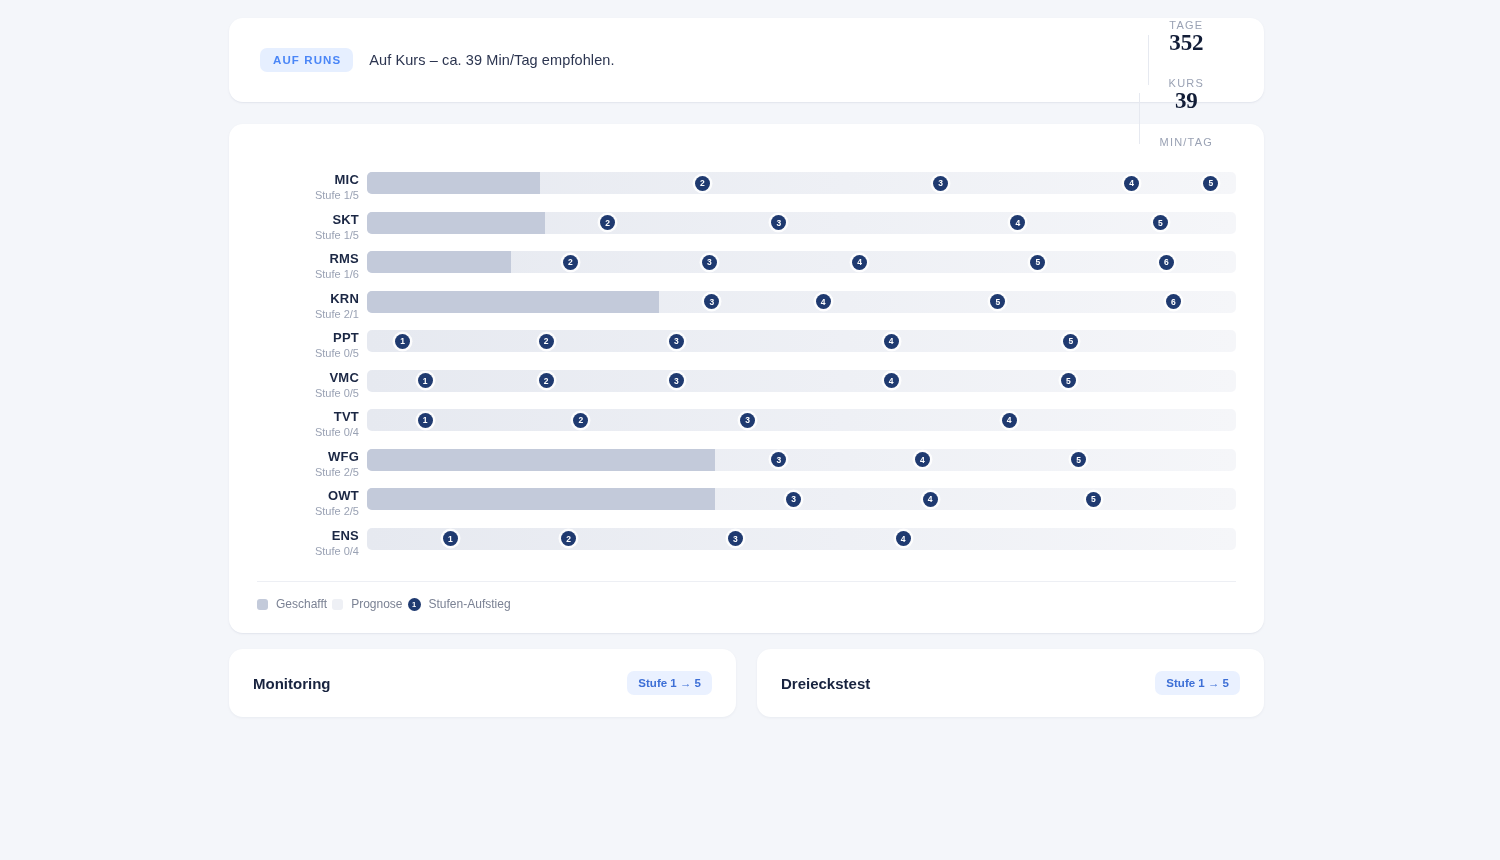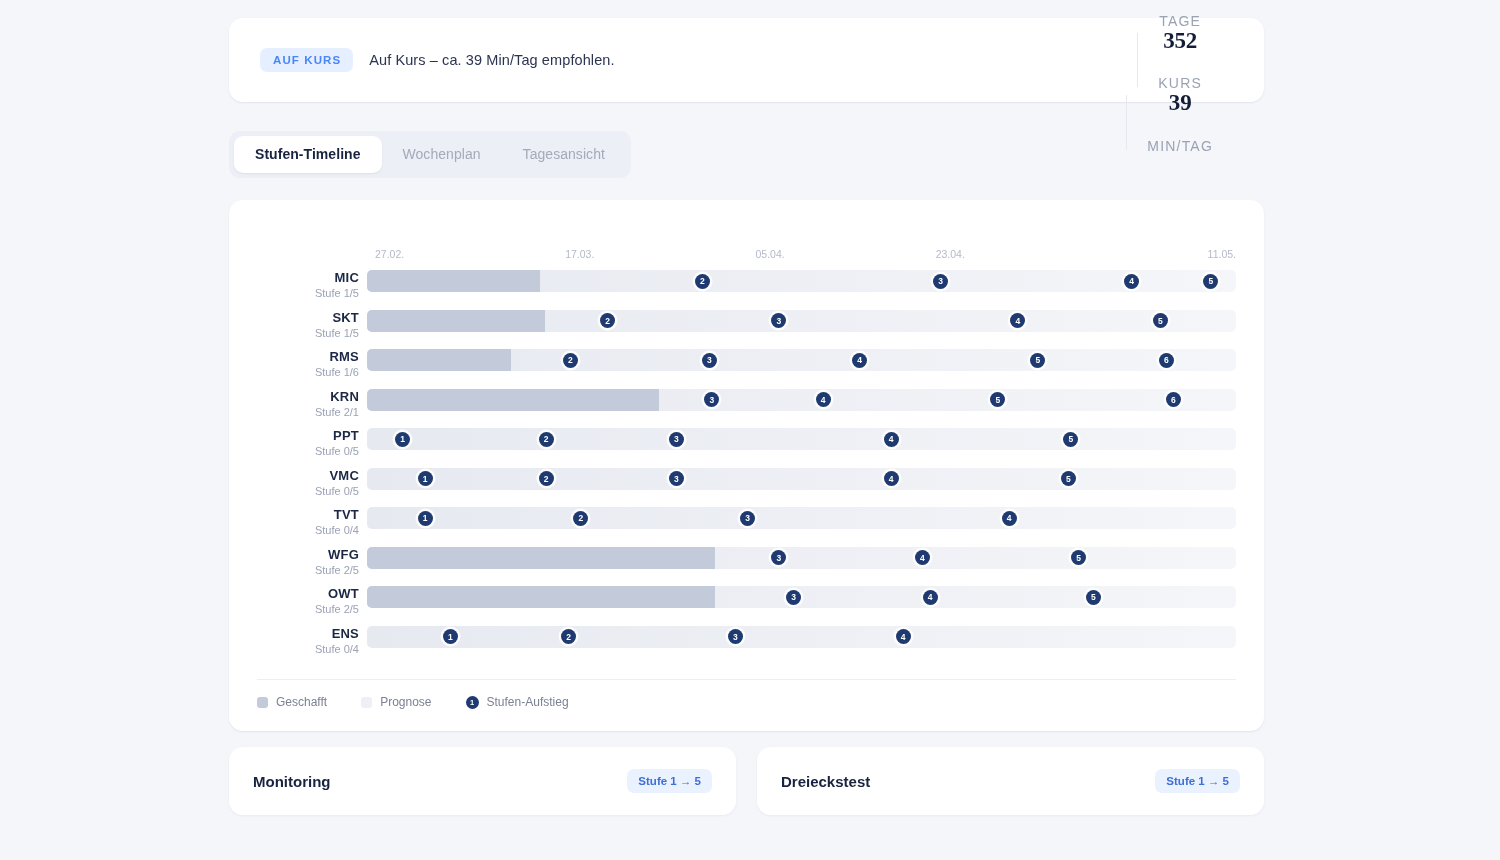--- a/index.html
+++ b/index.html
@@ -76,21 +76,21 @@
   .stat-value {
     font-family: "Liberation Serif", serif;
     font-size: 23px;
     font-weight: bold;
     color: #121d37;
     line-height: 1.08;
     letter-spacing: -0.2px;
   }
   .stat-label {
     margin-top: 22px;
-    font-size: 14px;
+    font-size: 11px;
     letter-spacing: 1.2px;
     color: #9aa2b4;
     font-weight: normal;
   }
 
   
   .tabs {
     margin-top: 29px;
     display: inline-flex;
     background: #eceff5;
@@ -228,21 +228,21 @@
     box-shadow: 0 0 0 2.5px rgba(255,255,255,0.85);
     cursor: pointer;
   }
 
   .legend {
     margin-top: 14px;
     padding-top: 15px;
     border-top: 1px solid #edeff4;
     display: flex;
     align-items: center;
-    gap: 34px;
+    gap: 5px;
   }
   .legend-item {
     display: flex;
     align-items: center;
     font-size: 12px;
     color: #7b8294;
   }
   .legend-swatch {
     width: 11px;
     height: 11px;
@@ -303,56 +303,44 @@
   }
 </style>
 </head>
 <body>
 
 <div class="page">
   <div class="container">
 
     
     <div class="status-card">
-      <span class="status-badge">AUF KURS</span>
+      <span class="status-badge">AUF RUNS</span>
       <span class="status-text">Auf Kurs – ca. 39 Min/Tag empfohlen.</span>
       <div class="stats">
         <div class="stat">
           <div class="stat-value">73</div>
           <div class="stat-label">TAGE</div>
         </div>
         <div class="stat">
           <div class="stat-value">352</div>
           <div class="stat-label">KURS</div>
         </div>
         <div class="stat">
           <div class="stat-value">39</div>
           <div class="stat-label">MIN/TAG</div>
         </div>
       </div>
     </div>
 
     
-    <div class="tabs">
-      <div class="tab active">Stufen-Timeline</div>
-      <div class="tab">Wochenplan</div>
-      <div class="tab">Tagesansicht</div>
-    </div>
 
     
     <div class="chart-card">
 
       <div class="timeline">
-        <div class="axis" id="axis">
-            <span class="axis-tick" style="left: 0%;">27.02.</span>
-            <span class="axis-tick" style="left: 22.09%;">17.03.</span>
-            <span class="axis-tick" style="left: 44.19%;">05.04.</span>
-            <span class="axis-tick" style="left: 65.12%;">23.04.</span>
-            <span class="axis-tick" style="left: auto; right: 0px;">11.05.</span>
-          </div>
         <div class="rows" id="rows">
             <div class="trow">
               <div class="rowlabel">
                 <div class="rowcode">MIC</div>
                 <div class="rowstage">Stufe 1/5</div>
               </div>
               <div class="track">
                 <div class="done" style="width: 19.9%;"></div>
                 <div class="marker" style="left: 38.6%;">2</div>
                 <div class="marker" style="left: 66%;">3</div>

